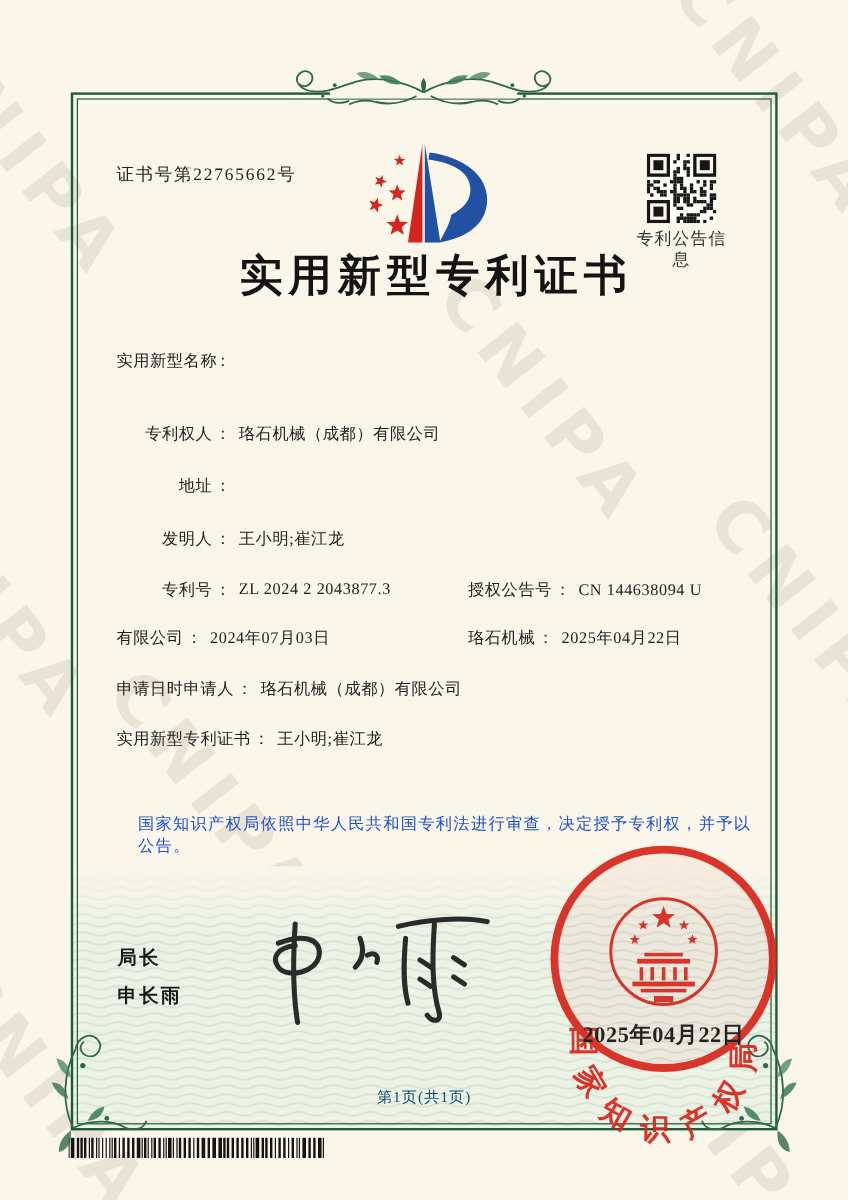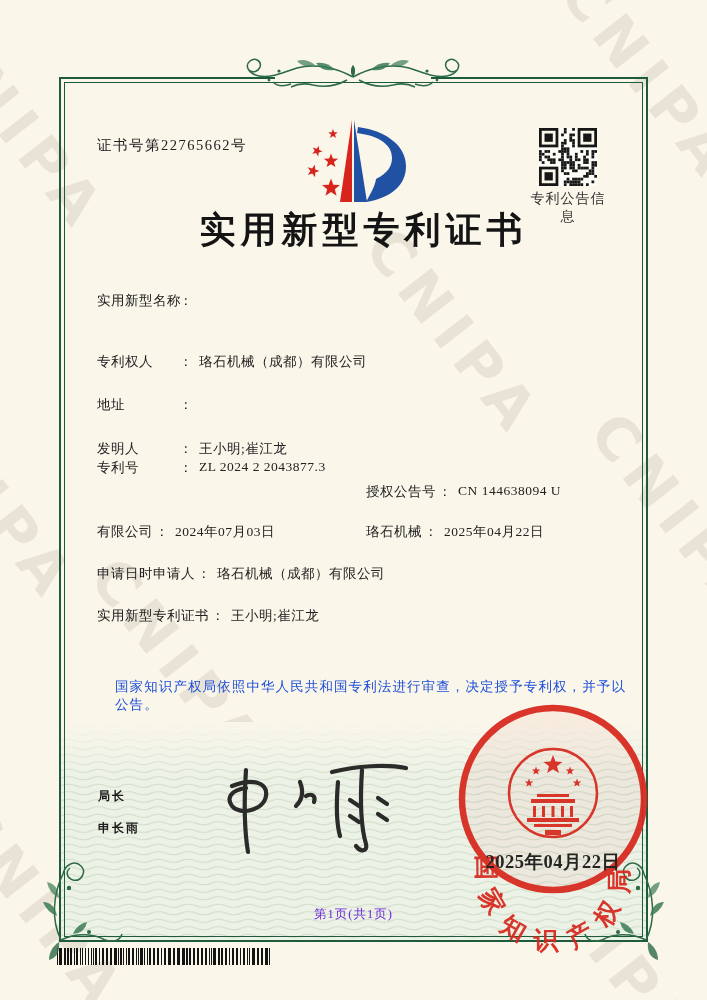--- a/index.html
+++ b/index.html
@@ -27,35 +27,35 @@
   .cert-no{position:absolute;left:97px;top:136px;font-size:14.5px;letter-spacing:1.5px;color:#222;}
   .title{position:absolute;left:0;right:0;top:206px;text-align:center;
     font-size:36px;font-weight:bold;letter-spacing:5px;color:#141414;transform:translateX(10px);}
   .qr-box{position:absolute;left:539px;top:128px;}
   .qr-cap{position:absolute;left:524px;top:190px;width:88px;text-align:center;
     font-size:14px;letter-spacing:1px;color:#333;}
   
   .row{position:absolute;left:97px;font-size:13.5px;letter-spacing:.5px;
     display:flex;align-items:flex-start;color:#222;}
   .row .lbl{display:inline-block;white-space:nowrap;}
-  .jlabel{display:inline-flex;justify-content:space-between;width:80px;}
+  .jlabel{display:inline-flex;justify-content:space-between;width:80px;text-align:right;}
   .colon{margin:0 6px 0 2px;}
   .val{white-space:nowrap;}
   .addr .val{white-space:normal;width:424px;line-height:21px;}
-  .row-right{left:366px;}
+  .row-right{left:390px;align-items:center;}
   
   .para{position:absolute;left:87px;width:542px;font-size:13.5px;
     letter-spacing:1.1px;color:#1d4ed8;}
   .para.first{padding-left:28px;width:514px;}
   
-  .sig-text{position:absolute;left:98px;font-size:12px;font-weight:600;color:#1a1a1a;
+  .sig-text{position:absolute;left:98px;font-size:16px;font-weight:600;color:#1a1a1a;
     font-family:"Liberation Sans","DejaVu Sans",sans-serif;letter-spacing:2px;}
   
   .pagenum{position:absolute;left:0;right:0;top:906px;text-align:center;
-    font-size:12.5px;letter-spacing:1px;color:#6d28d9;}
+    font-size:12.5px;letter-spacing:1px;color:#0c4a6e;}
   .barcode{position:absolute;left:57px;top:948px;}
   
   .overlay{position:absolute;left:0;top:0;pointer-events:none;}
 </style>
 </head>
 <body>
 
 <div class="page">
 
   <div class="wm" style="left:-30px;top:10px">CNIPA</div>
@@ -231,21 +231,21 @@
     <span class="lbl jlabel"><span>地</span><span>址</span></span>
       <span class="colon">：</span>
   </div>
 
   <div class="row" style="top:440px">
     <span class="lbl jlabel"><span>发</span><span>明</span><span>人</span></span>
       <span class="colon">：</span>
     <span class="val">王小明;崔江龙</span>
   </div>
 
-  <div class="row" style="top:459px">
+  <div class="row" style="top:483px">
     <span class="lbl jlabel"><span>专</span><span>利</span><span>号</span></span>
       <span class="colon">：</span>
     <span class="val">ZL 2024 2 2043877.3</span>
   </div>
   <div class="row row-right" style="top:483px">
     <span class="lbl">授权公告号</span>
       <span class="colon">：</span>
     <span class="val">CN 144638094 U</span>
   </div>
 

